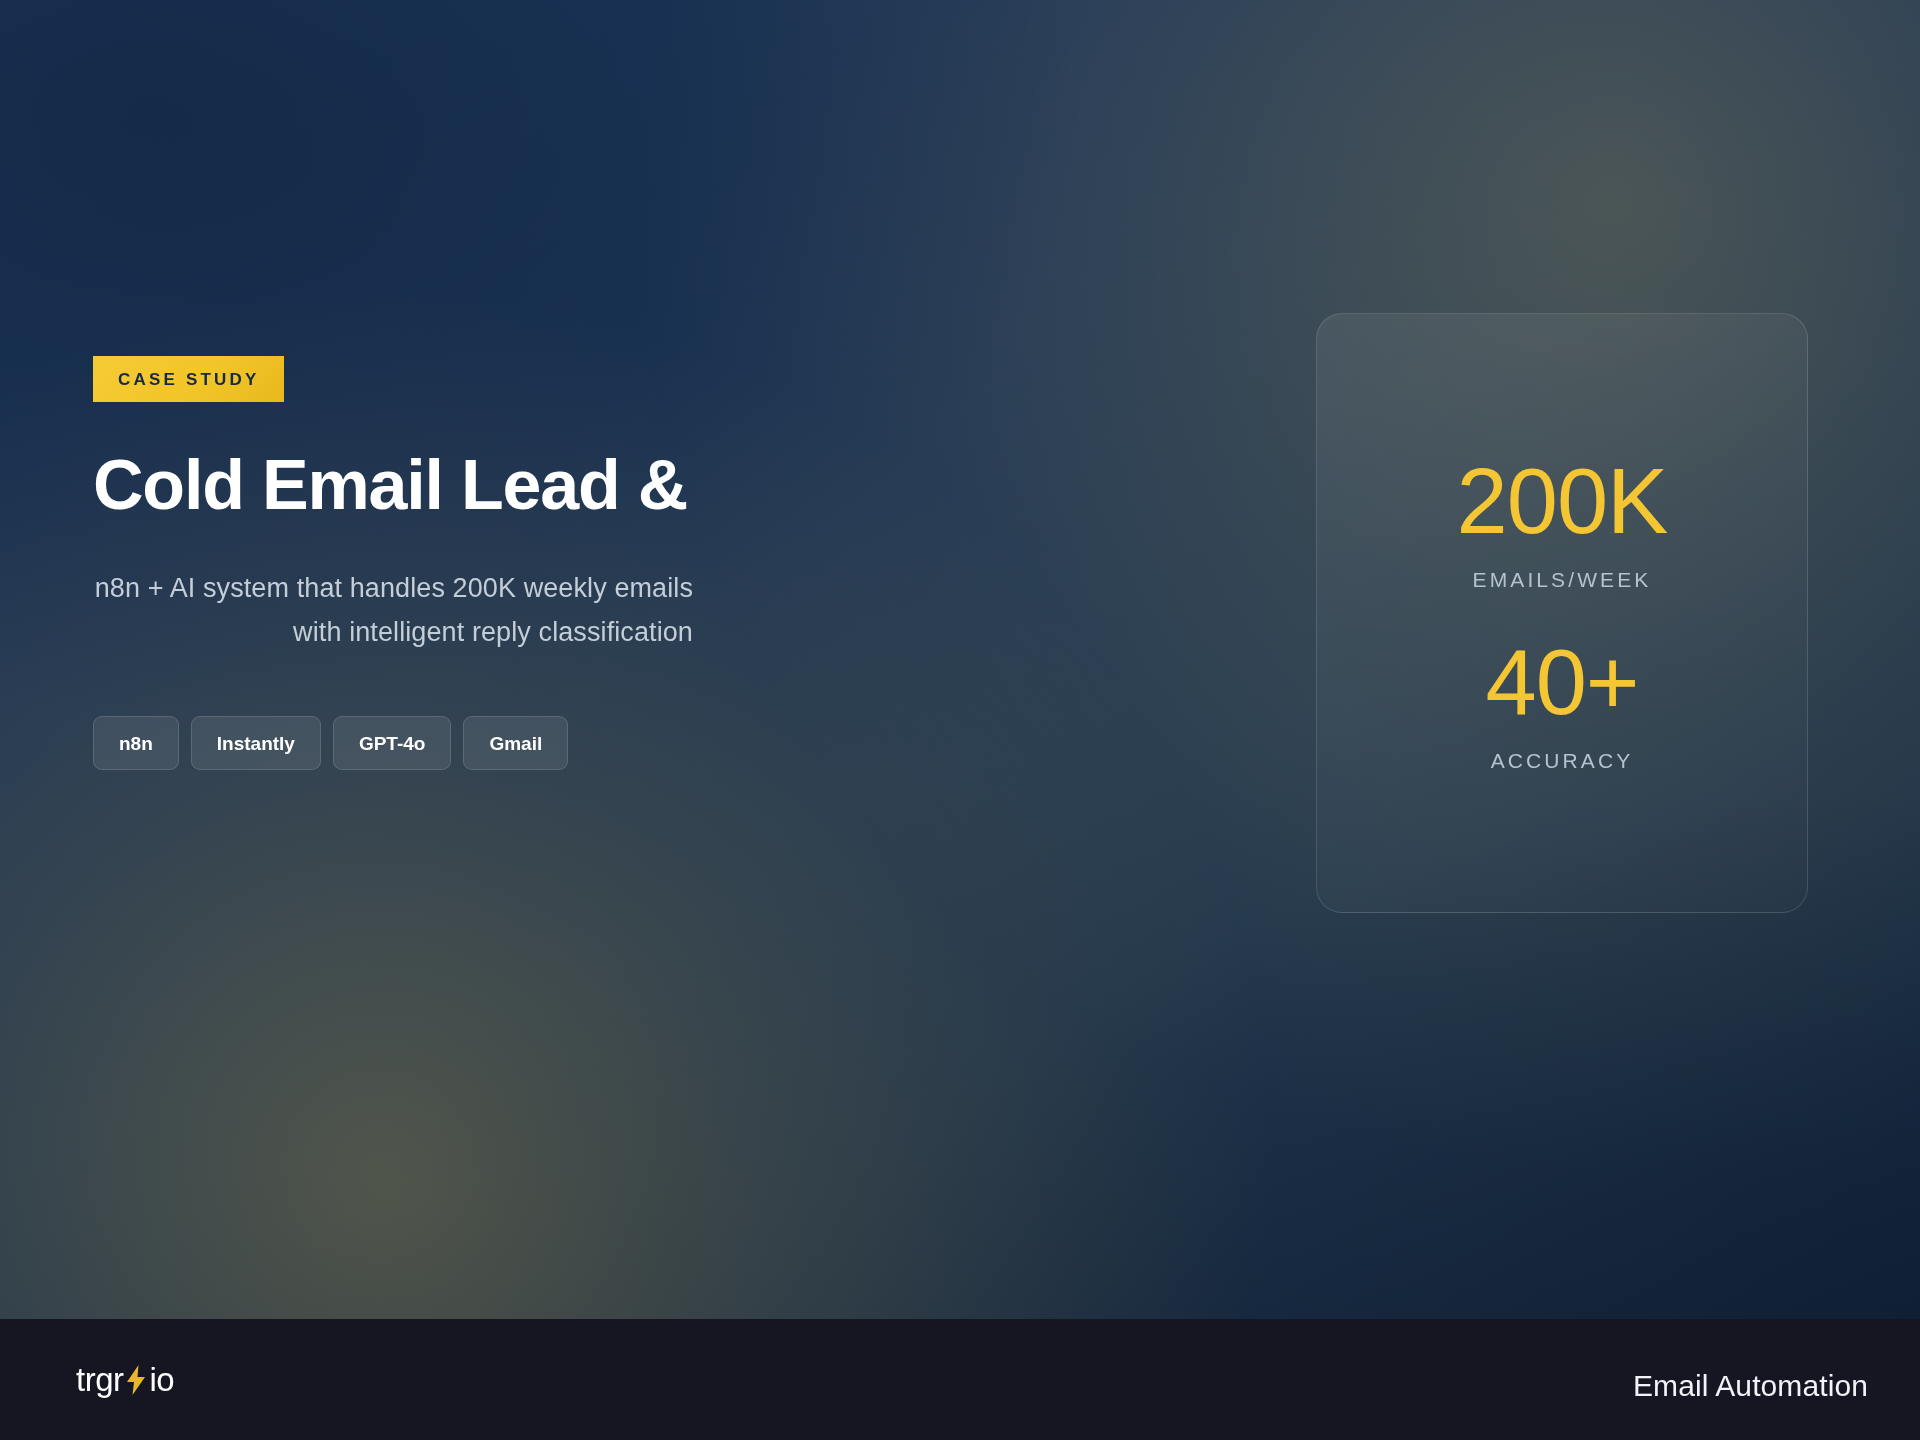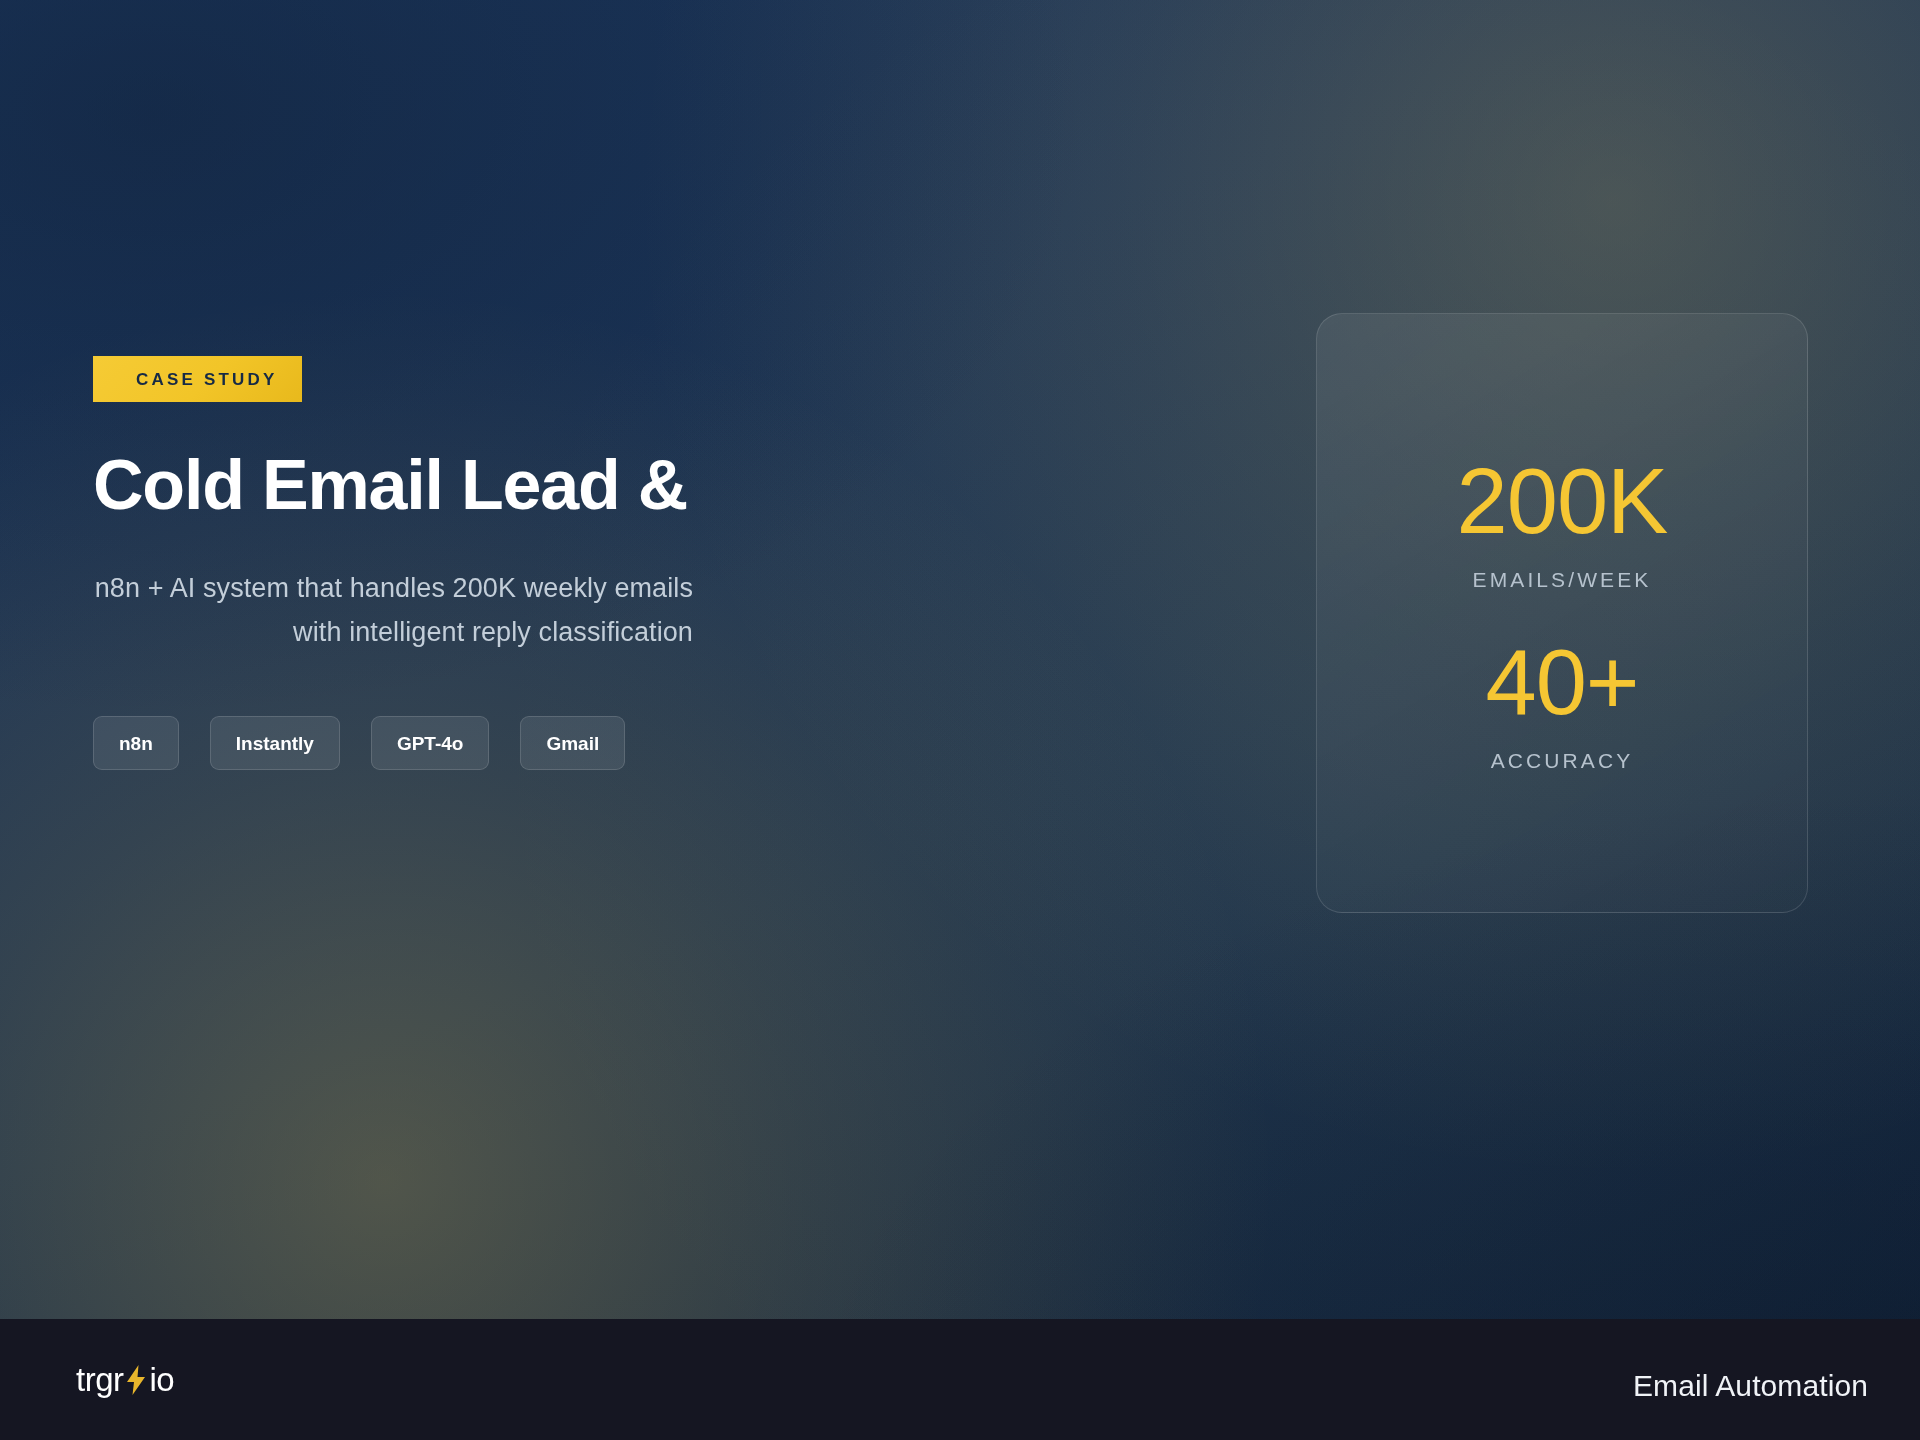--- a/index.html
+++ b/index.html
@@ -42,21 +42,21 @@
     width: 760px;
   }
 
   #case-study-badge {
     display: inline-block;
     background: linear-gradient(135deg, #f5cb35 0%, #f2c528 55%, #e8b91c 100%);
     color: #162a45;
     font-size: 17px;
     font-weight: bold;
     letter-spacing: 3.2px;
-    padding: 15px 24px 14px 43px;
+    padding: 15px 24px 14px 25px;
     line-height: 1;
   }
 
   #page-title {
     margin-top: 46px;
     font-size: 70px;
     font-weight: bold;
     color: #ffffff;
     line-height: 1.06;
     letter-spacing: -1.2px;
@@ -69,21 +69,21 @@
     line-height: 1.63;
     color: #c3ced9;
     letter-spacing: 0.1px;
     max-width: 600px;
     text-align: right;
   }
 
   #tech-tags {
     margin-top: 62px;
     display: flex;
-    gap: 31px;
+    gap: 12px;
   }
   .tech-tag {
     background: rgba(255,255,255,0.085);
     border: 1px solid rgba(255,255,255,0.14);
     border-radius: 9px;
     color: #ffffff;
     font-size: 19px;
     font-weight: bold;
     padding: 17px 25px 16px;
     line-height: 1;

